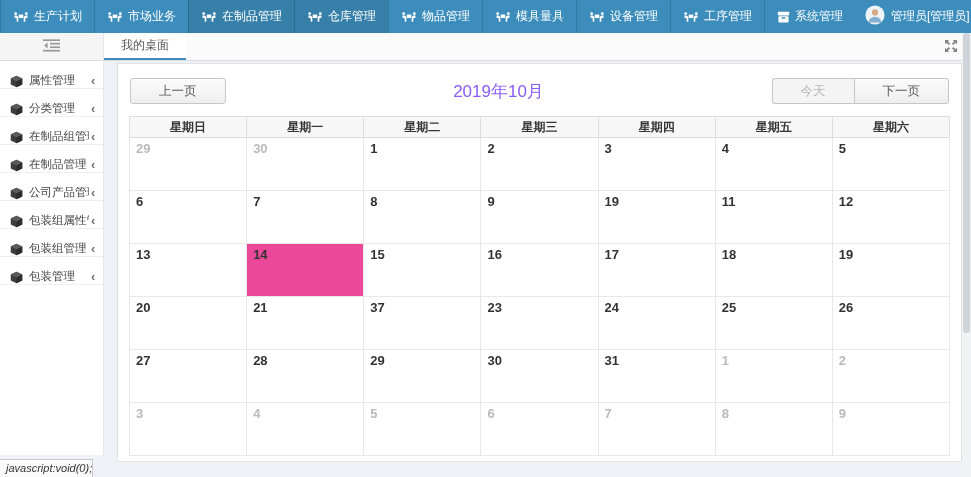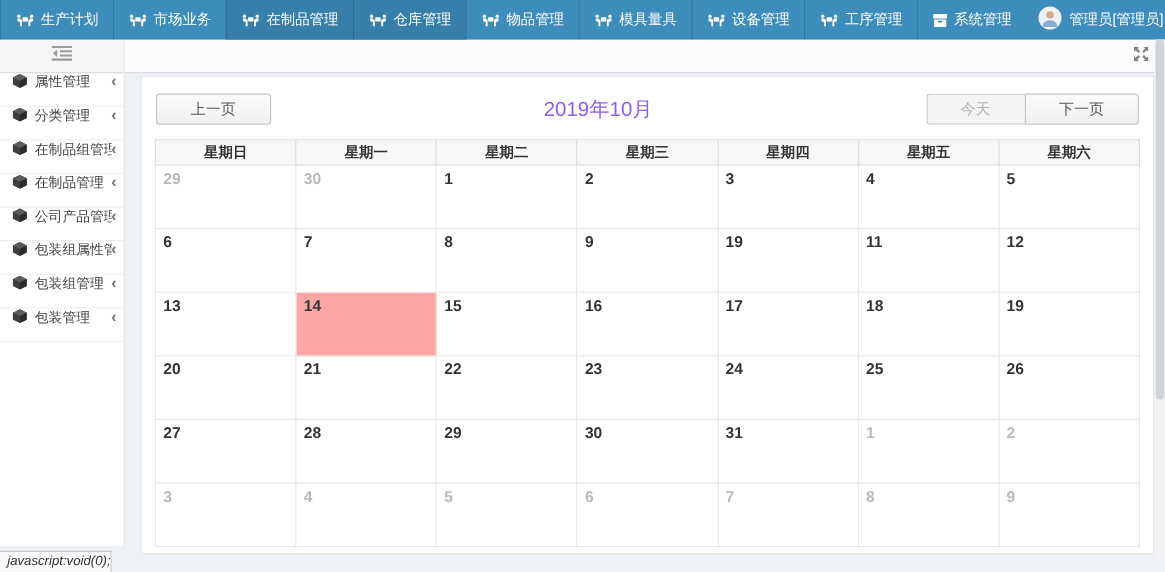--- a/index.html
+++ b/index.html
@@ -34,22 +34,22 @@
   .main { display: flex; height: 444px; align-items: flex-start; }
   .sidebar {
     width: 104px; background: #fff; border-right: 1px solid #e3e6ea;
     height: 422px; flex: none;
   }
   .sidebar-toggle {
     height: 28px; background: #f5f5f5; border-bottom: 1px solid #dddddd;
     display: flex; align-items: center; justify-content: center; cursor: pointer;
   }
   .menu-item {
-    height: 28px; display: flex; align-items: flex-start; padding: 0 6px 0 10px;
-    border-bottom: 1px solid #efefef; font-size: 11.5px; color: #444; cursor: pointer;
+    height: 28px; display: flex; align-items: flex-end; padding: 0 6px 0 10px;
+    border-bottom: 1px solid #efefef; font-size: 11.5px; color: #444; cursor: pointer; font-family: Liberation Mono, monospace;
   }
   .menu-item .mi-icon { margin-right: 6px; display: flex; align-items: center; flex: none; }
   .menu-item .mi-label { flex: 1; white-space: nowrap; overflow: hidden; }
   .menu-item .mi-chevron { color: #707070; font-weight: bold; font-size: 13px; line-height: 1; flex: none; }
 
   .content { flex: 1; display: flex; flex-direction: column; height: 444px; }
   .tab-bar {
     height: 28px; background: #fbfbfb; border-bottom: 1px solid #d8dbe0;
     display: flex; align-items: stretch; padding-right: 14px; flex: none;
   }
@@ -84,21 +84,21 @@
   table.calendar th {
     height: 21px; background: #f7f7f7; border: 1px solid #dddddd;
     font-size: 12px; font-weight: bold; color: #333; text-align: center;
   }
   table.calendar td {
     height: 53px; border: 1px solid #e8e8e8; vertical-align: top;
     font-size: 13px; font-weight: bold; color: #333; padding: 3px 0 0 6px;
     cursor: pointer;
   }
   table.calendar td.muted { color: #b9b9b9; }
-  table.calendar td.today { background: #fca5a5; margin-top: 48px; }
+  table.calendar td.today { background: #ec4899; margin-top: 48px; }
 
   .status-tip {
     position: absolute; left: 0; bottom: 0; background: #fafafa;
     border: 1px solid #c9c9c9; border-left: none; border-bottom: none;
     padding: 2px 0 3px 6px; font-size: 11px; color: #333; z-index: 9; font-style: italic;
   }
 
   .scrollbar-track {
     position: absolute; right: 0; top: 33px; width: 9px; height: 444px;
     background: #f1f2f4; z-index: 8;
@@ -338,20 +338,23 @@
             </svg>
           </span>
           <span class="mi-label">包装管理</span>
           <span class="mi-chevron">‹</span>
         </div>
       </div>
   </aside>
 
   <div class="content">
     <div class="tab-bar">
+      <div class="tab">
+        <span>我的桌面</span>
+      </div>
       <div class="fullscreen-btn">
         <span>
           <svg width="12" height="12" viewBox="0 0 12 12" fill="#828282">
             <path d="M0 0h4.2L2.8 1.4 5.1 3.7 3.7 5.1 1.4 2.8 0 4.2z"></path>
             <path d="M12 0v4.2L10.6 2.8 8.3 5.1 6.9 3.7 9.2 1.4 7.8 0z"></path>
             <path d="M0 12v-4.2l1.4 1.4 2.3-2.3 1.4 1.4-2.3 2.3L4.2 12z"></path>
             <path d="M12 12h-4.2l1.4-1.4-2.3-2.3 1.4-1.4 2.3 2.3L12 7.8z"></path>
           </svg>
         </span>
       </div>
@@ -403,21 +406,21 @@
               <td class="today"><span>14</span></td>
               <td><span>15</span></td>
               <td><span>16</span></td>
               <td><span>17</span></td>
               <td><span>18</span></td>
               <td><span>19</span></td>
             </tr>
             <tr>
               <td><span>20</span></td>
               <td><span>21</span></td>
-              <td><span>22</span></td>
+              <td><span>37</span></td>
               <td><span>23</span></td>
               <td><span>24</span></td>
               <td><span>25</span></td>
               <td><span>26</span></td>
             </tr>
             <tr>
               <td><span>27</span></td>
               <td><span>28</span></td>
               <td><span>29</span></td>
               <td><span>30</span></td>

